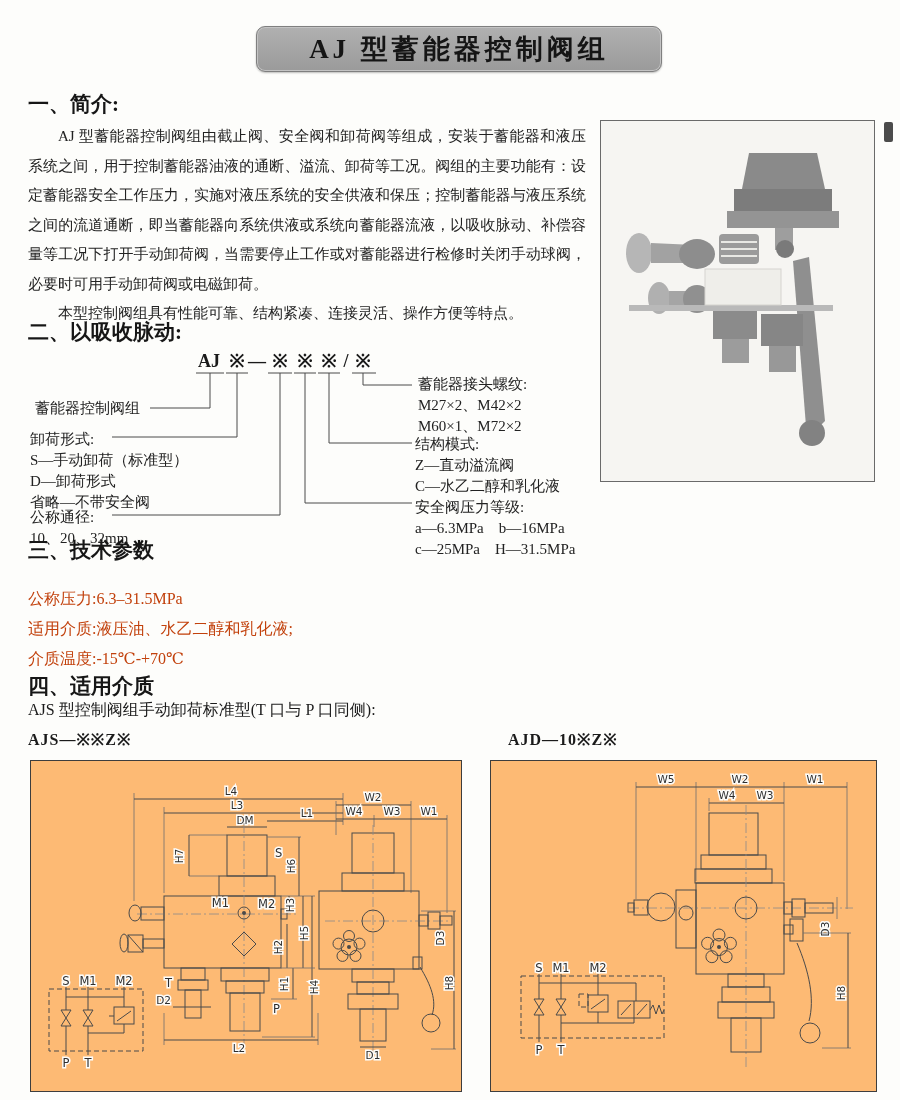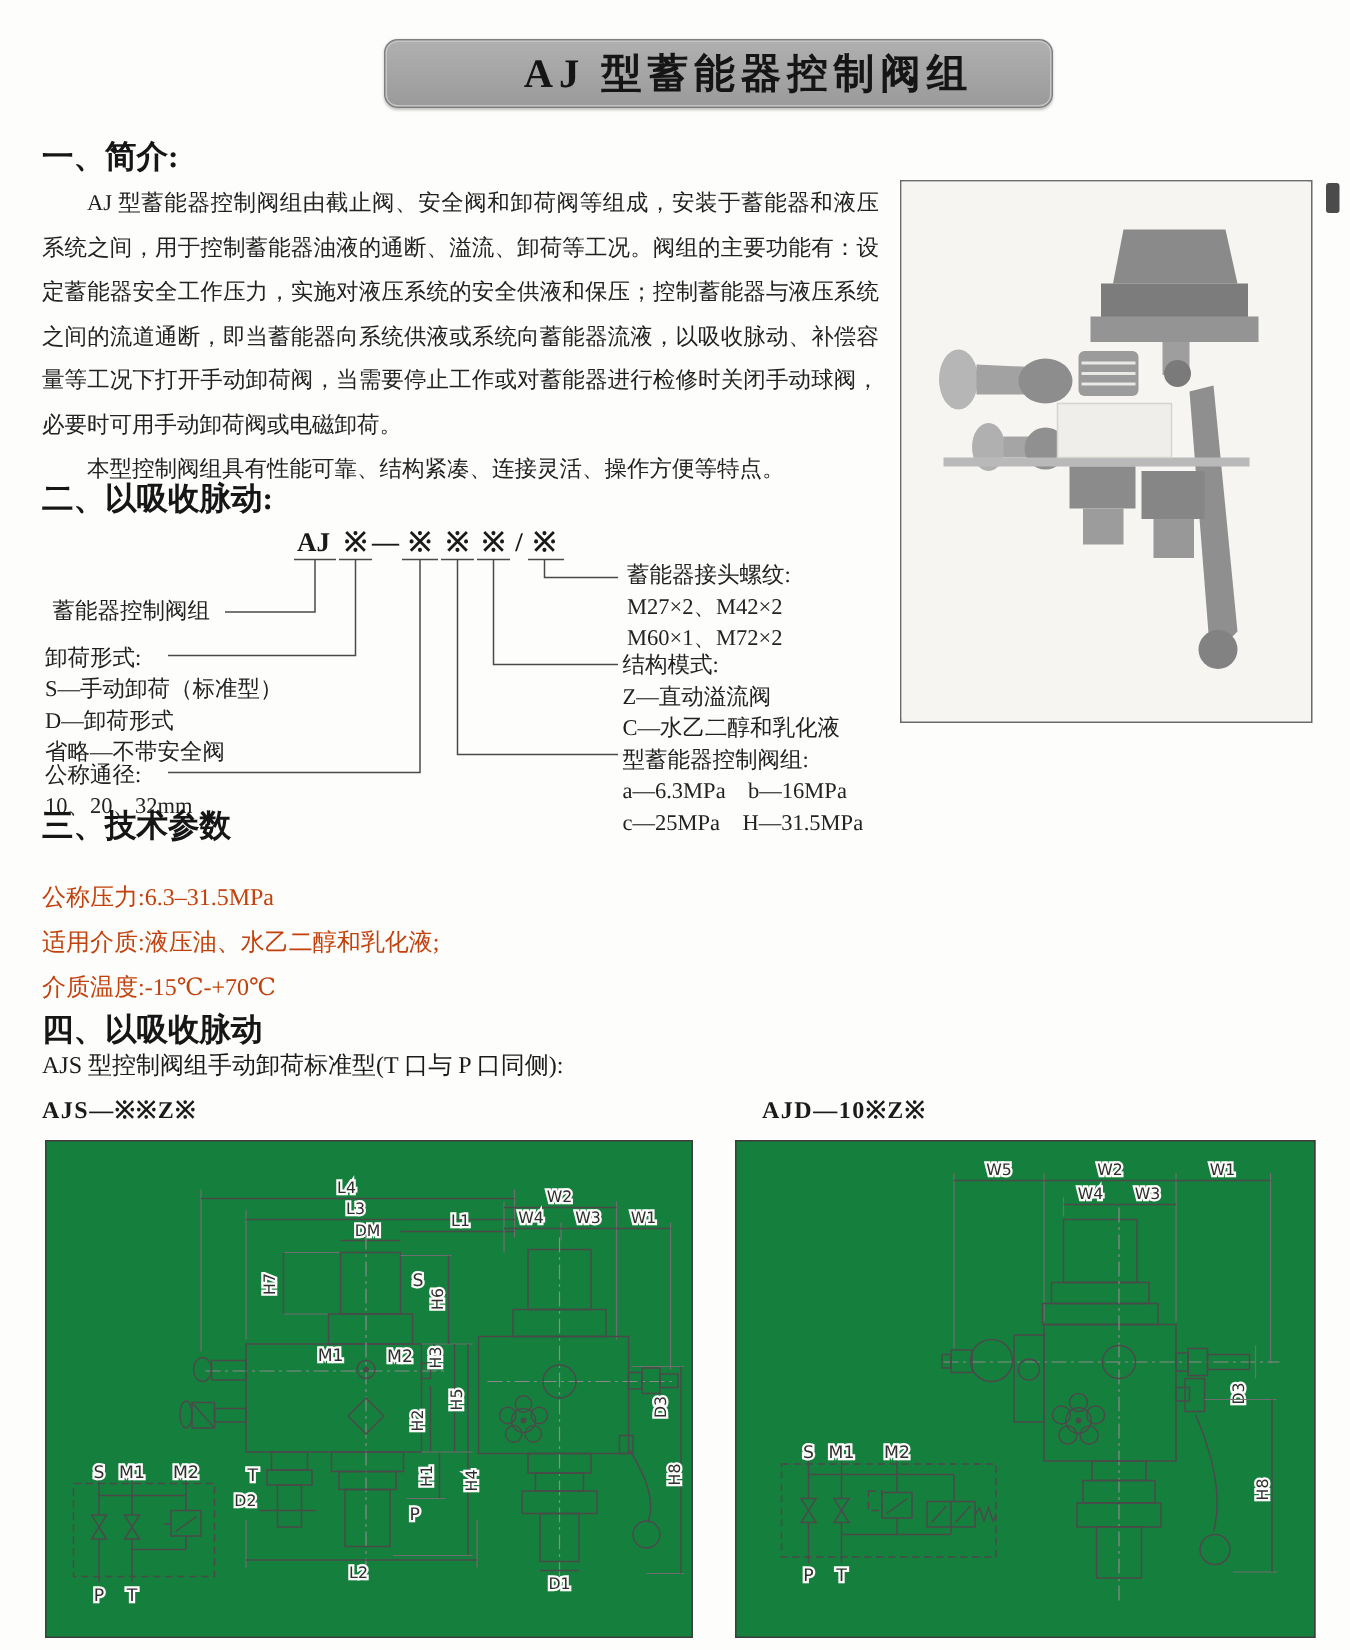--- a/index.html
+++ b/index.html
@@ -4,36 +4,36 @@
 <style>
   html,body{margin:0;padding:0;}
   body{background:#e8e8e8;font-family:"Liberation Serif","DejaVu Serif",serif;}
   #page{position:relative;width:900px;height:1100px;background:#fdfdfb;overflow:hidden;color:#1d1d1d;}
   .abs{position:absolute;}
 
   
   #banner{left:256px;top:26px;width:404px;height:44px;background:linear-gradient(#b0b0b0,#9a9a9a);
     border:1px solid #7f7f7f;border-radius:9px;display:flex;align-items:center;justify-content:center;
     font-size:27px;font-weight:700;letter-spacing:4px;color:#151515;
-    box-shadow:inset 0 0 0 1px #c4c4c4, 0 1px 2px rgba(0,0,0,.25);padding-left:40px;}
+    box-shadow:inset 0 0 0 1px #c4c4c4, 0 1px 2px rgba(0,0,0,.25);}
 
   .sec-heading{font-size:21px;font-weight:700;color:#161616;}
   .body-text{width:558px;font-size:15px;line-height:29.5px;text-align:justify;color:#222;}
   .body-text p{margin:0;text-indent:2em;}
 
   
   .mlabel{font-size:15px;line-height:21px;color:#222;white-space:nowrap;}
 
   .tech-lines{font-size:16px;line-height:30px;color:#c2410c;}
 
   .caption{font-size:16px;font-weight:400;color:#1b1b1b;white-space:nowrap;}
   .modelcode{font-size:16px;font-weight:700;color:#1b1b1b;letter-spacing:1px;}
 
   
-  .framebox{border:1.5px solid #3d3d3d;background:#15803d;}
+  .framebox{border:1.5px solid #3d3d3d;background:#fdba74;}
   #photo-box{left:600px;top:120px;width:273px;height:360px;border:1px solid #6a6a6a;background:#f6f5f2;}
 
   svg{display:block;}
   .ln{stroke:#4a4a4a;stroke-width:1;fill:none;}
   .thin{stroke:#6f6f6f;stroke-width:.8;fill:none;}
   .cl{stroke:#8a8a8a;stroke-width:.8;fill:none;stroke-dasharray:10 3 2 3;}
   .dash{stroke:#4a4a4a;stroke-width:1;fill:none;stroke-dasharray:5 3;}
   .dim{font-family:"DejaVu Sans",sans-serif;font-size:10.5px;fill:#2e2e2e;paint-order:stroke;stroke:#fcfcfa;stroke-width:3px;}
   .port{font-family:"DejaVu Sans",sans-serif;font-size:11.5px;fill:#2e2e2e;paint-order:stroke;stroke:#fcfcfa;stroke-width:3px;}
   .code-glyph{font-size:18px;font-weight:700;fill:#1a1a1a;font-family:"Liberation Serif","DejaVu Serif",serif;}
@@ -141,33 +141,33 @@
     <div>M60×1、M72×2</div>
   </div>
 
   <div class="abs mlabel" style="left:415px;top:434px;">
     <div>结构模式:</div>
     <div>Z—直动溢流阀</div>
     <div>C—水乙二醇和乳化液</div>
   </div>
 
   <div class="abs mlabel" style="left:415px;top:497px;">
-    <div>型蓄能器控制阀组:</div>
+    <div>安全阀压力等级:</div>
     <div>a—6.3MPa　b—16MPa</div>
     <div>c—25MPa　H—31.5MPa</div>
   </div>
 
   <div class="abs sec-heading" style="left:28px;top:536px;">三、技术参数</div>
   <div class="abs tech-lines" style="left:28px;top:584px;">
     <div>公称压力:6.3–31.5MPa</div>
     <div>适用介质:液压油、水乙二醇和乳化液;</div>
     <div>介质温度:-15℃-+70℃</div>
   </div>
 
-  <div class="abs sec-heading" style="left:28px;top:672px;">四、以吸收脉动</div>
+  <div class="abs sec-heading" style="left:28px;top:672px;">四、适用介质</div>
   <div class="abs caption" style="left:28px;top:700px;">AJS 型控制阀组手动卸荷标准型(T 口与 P 口同侧):</div>
   <div class="abs modelcode" style="left:28px;top:728px;">AJS—※※Z※</div>
   <div class="abs modelcode" style="left:508px;top:728px;">AJD—10※Z※</div>
 
   <div class="abs framebox" style="left:30px;top:760px;width:430px;height:330px;">
     <svg width="427" height="327" viewBox="0 0 427 327">
 
       <g>
         <line class="thin" x1="103" y1="32" x2="103" y2="140"></line>
         <line class="thin" x1="312" y1="32" x2="312" y2="64"></line>

